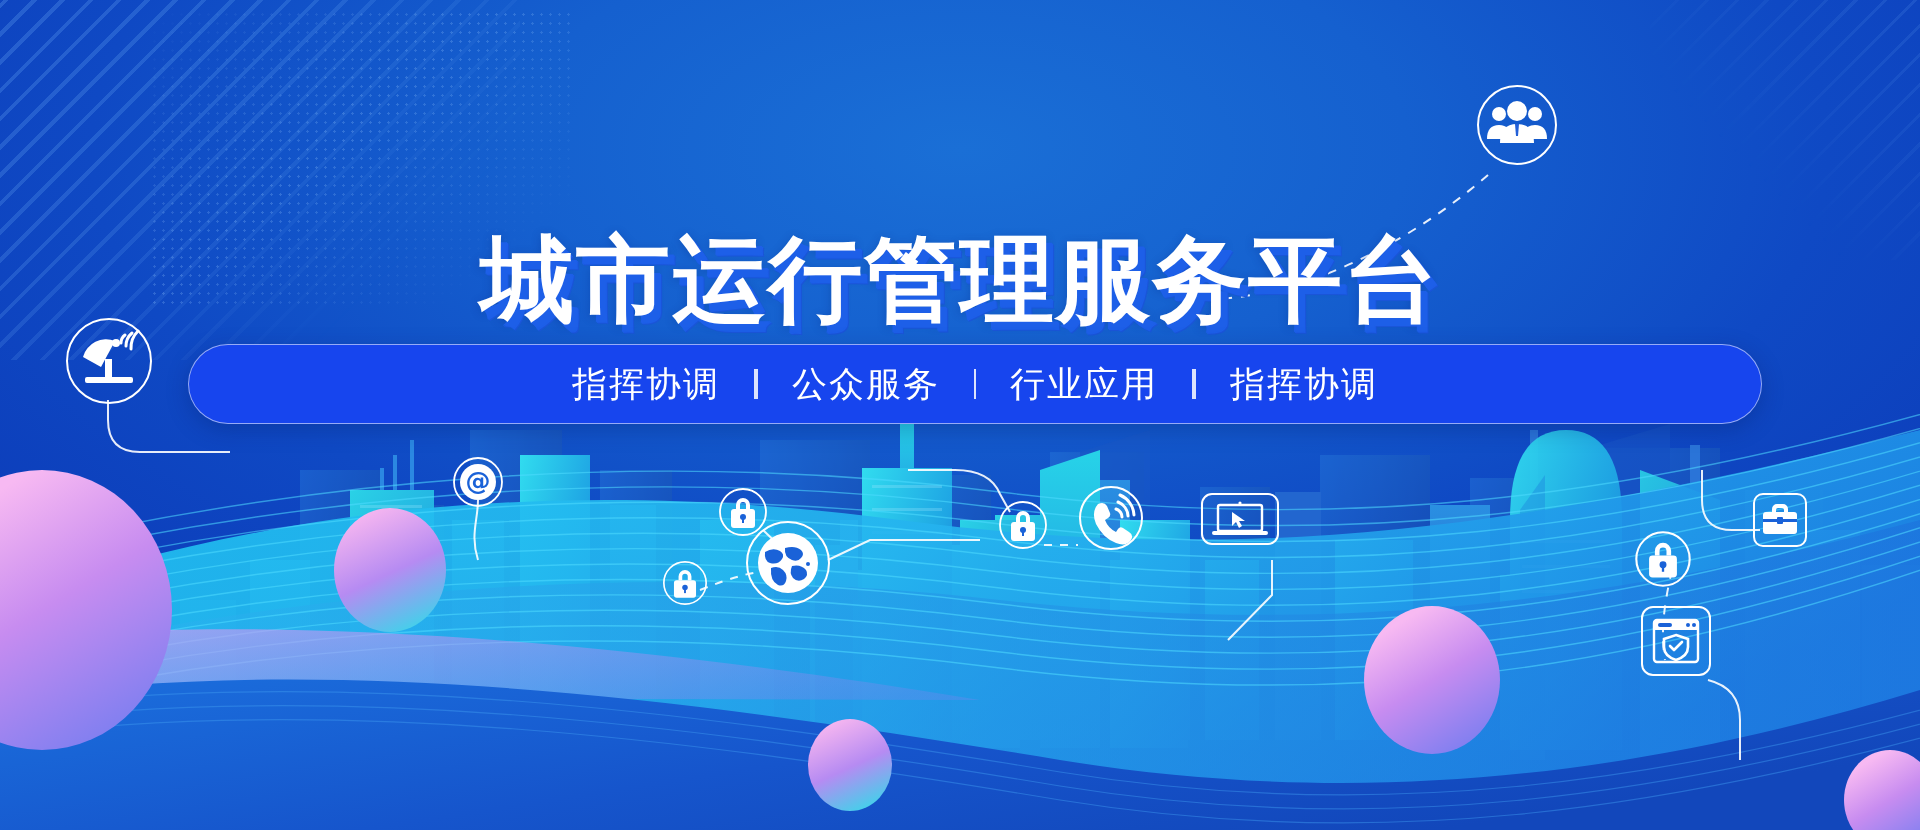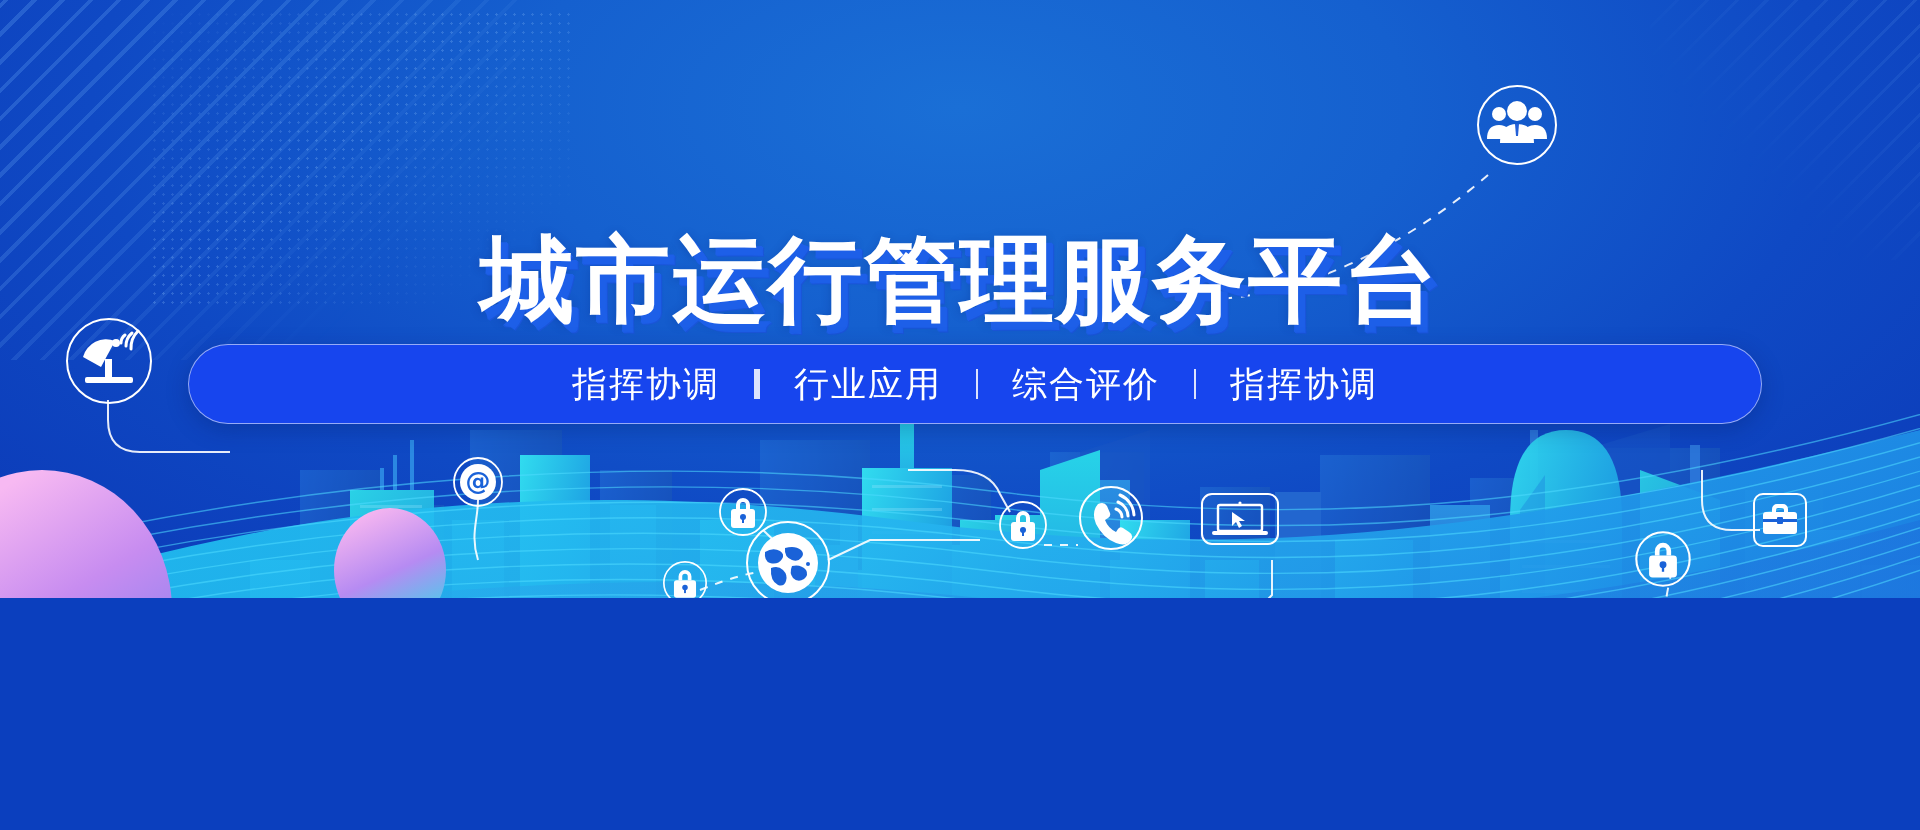--- a/index.html
+++ b/index.html
@@ -1,21 +1,21 @@
 <!DOCTYPE html>
 <html><head>
 <meta charset="utf-8">
 <title>城市运行管理服务平台</title>
 <style>
   html,body{margin:0;padding:0;background:#0b3fbe;}
   *{box-sizing:border-box;}
   #banner{
     position:relative;
     width:1920px;
-    height:598px;
+    height:830px;
     overflow:hidden;
     font-family:"Liberation Sans","DejaVu Sans",sans-serif;
     background:
       radial-gradient(ellipse 1400px 700px at 50% 18%, #1a6fd6 0%, #1560cf 32%, #0f49c4 62%, #0b38b6 100%);
     text-decoration: underline;
   }
 
   
   .stripes{
     position:absolute; left:-40px; top:-60px; width:560px; height:420px;
@@ -276,24 +276,24 @@
   </svg>
 
   <div class="title-wrap">
     <h1 class="title">城市运行管理服务平台</h1>
   </div>
 
   <nav class="nav">
     <span class="nav-item">指挥协调</span>
     <span class="nav-sep"></span>
     <span class="nav-sep"></span>
+    <span class="nav-item">公众服务</span>
     <span class="nav-sep"></span>
     <span class="nav-item">行业应用</span>
     <span class="nav-sep"></span>
-    <span class="nav-item">综合评价</span>
     <span class="nav-sep"></span>
     <span class="nav-item">指挥协调</span>
   </nav>
 
   <svg class="layer" viewBox="0 0 1920 830">
     <g stroke="#ffffff" stroke-width="2" fill="none" opacity="0.9">
 
       <path d="M108 400 L108 420 Q108 452 140 452 L230 452"></path>
 
       <path d="M1488 175 C 1430 225, 1320 300, 1195 300" stroke-dasharray="9 9"></path>

